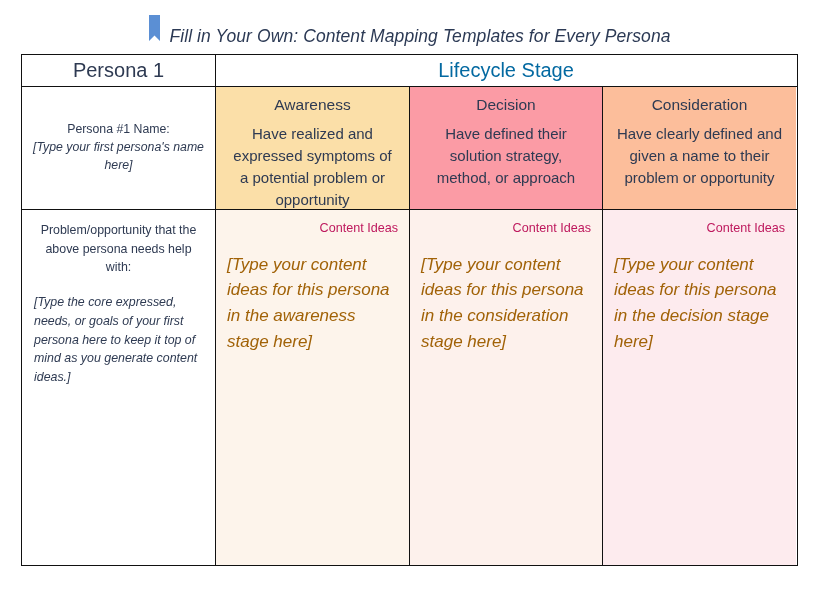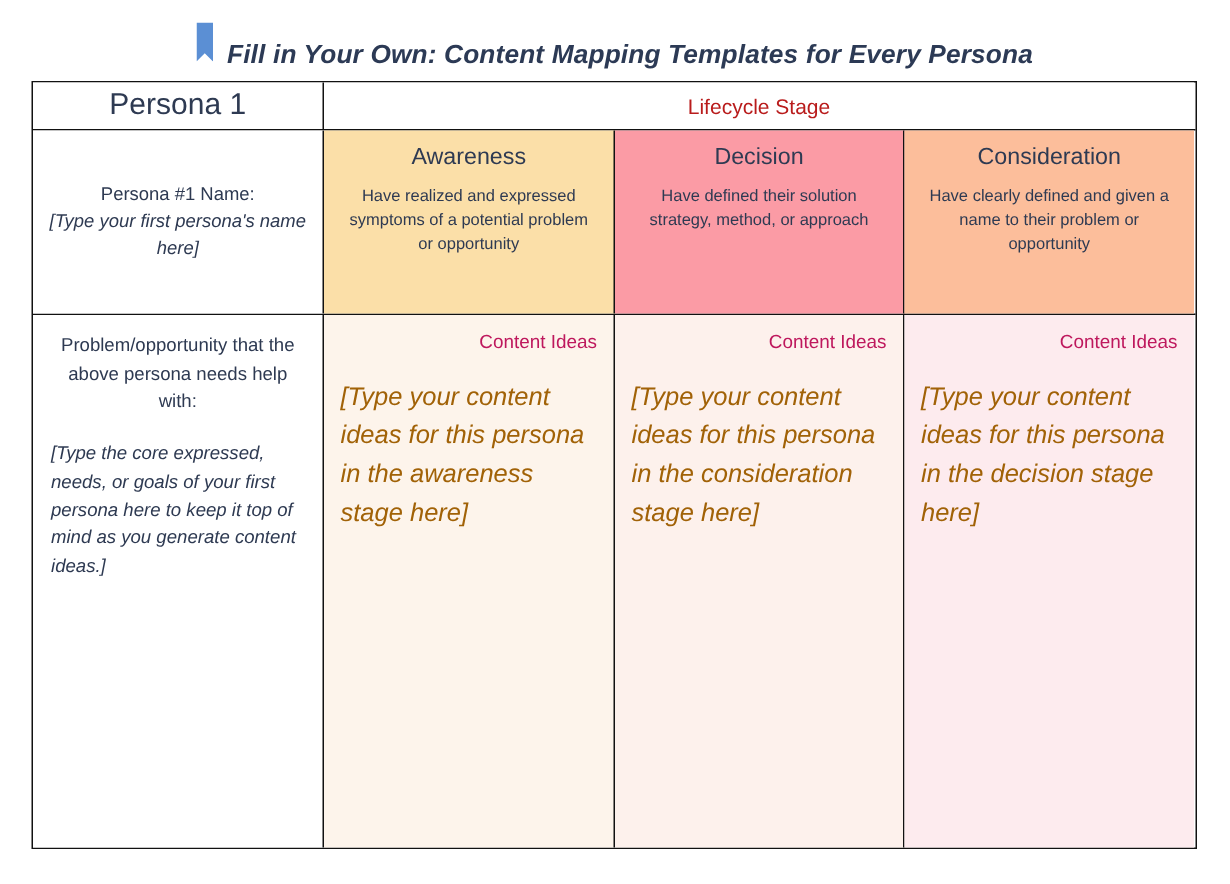--- a/index.html
+++ b/index.html
@@ -35,21 +35,21 @@
   }
   .bookmark-icon {
     width: 11px;
     height: 26px;
     flex: none;
     display: block;
   }
   .doc-title {
     font-size: 17.5px;
     font-style: italic;
-    font-weight: 700;
+    font-weight: 400;
     color: #2c3a55;
     letter-spacing: 0.1px;
     white-space: nowrap;
     margin-top: 16px;
   }
 
   
   .table-wrap {
     position: absolute;
     left: 21px;
@@ -95,39 +95,39 @@
     align-items: center;
     justify-content: center;
     font-size: 20px;
     color: #2e3a52;
   }
   .top-merged {
     width: 580px;
     flex: none;
     align-items: center;
     justify-content: center;
-    font-size: 14px;
-    color: #b91c1c;
+    font-size: 20px;
+    color: #0369a1;
     border-right: none;
   }
 
   
   .stage-cell {
     align-items: center;
     padding: 9px 12px 8px;
     text-align: center;
   }
   .stage-name {
     font-size: 15.5px;
     color: #2e3a52;
     margin-bottom: 8px;
     line-height: 1.2;
   }
   .stage-desc {
-    font-size: 11px;
+    font-size: 15px;
     line-height: 1.48;
     color: #2e3a52;
   }
 
   .persona-cell {
     align-items: center;
     justify-content: center;
     text-align: center;
     padding: 8px 8px;
   }

